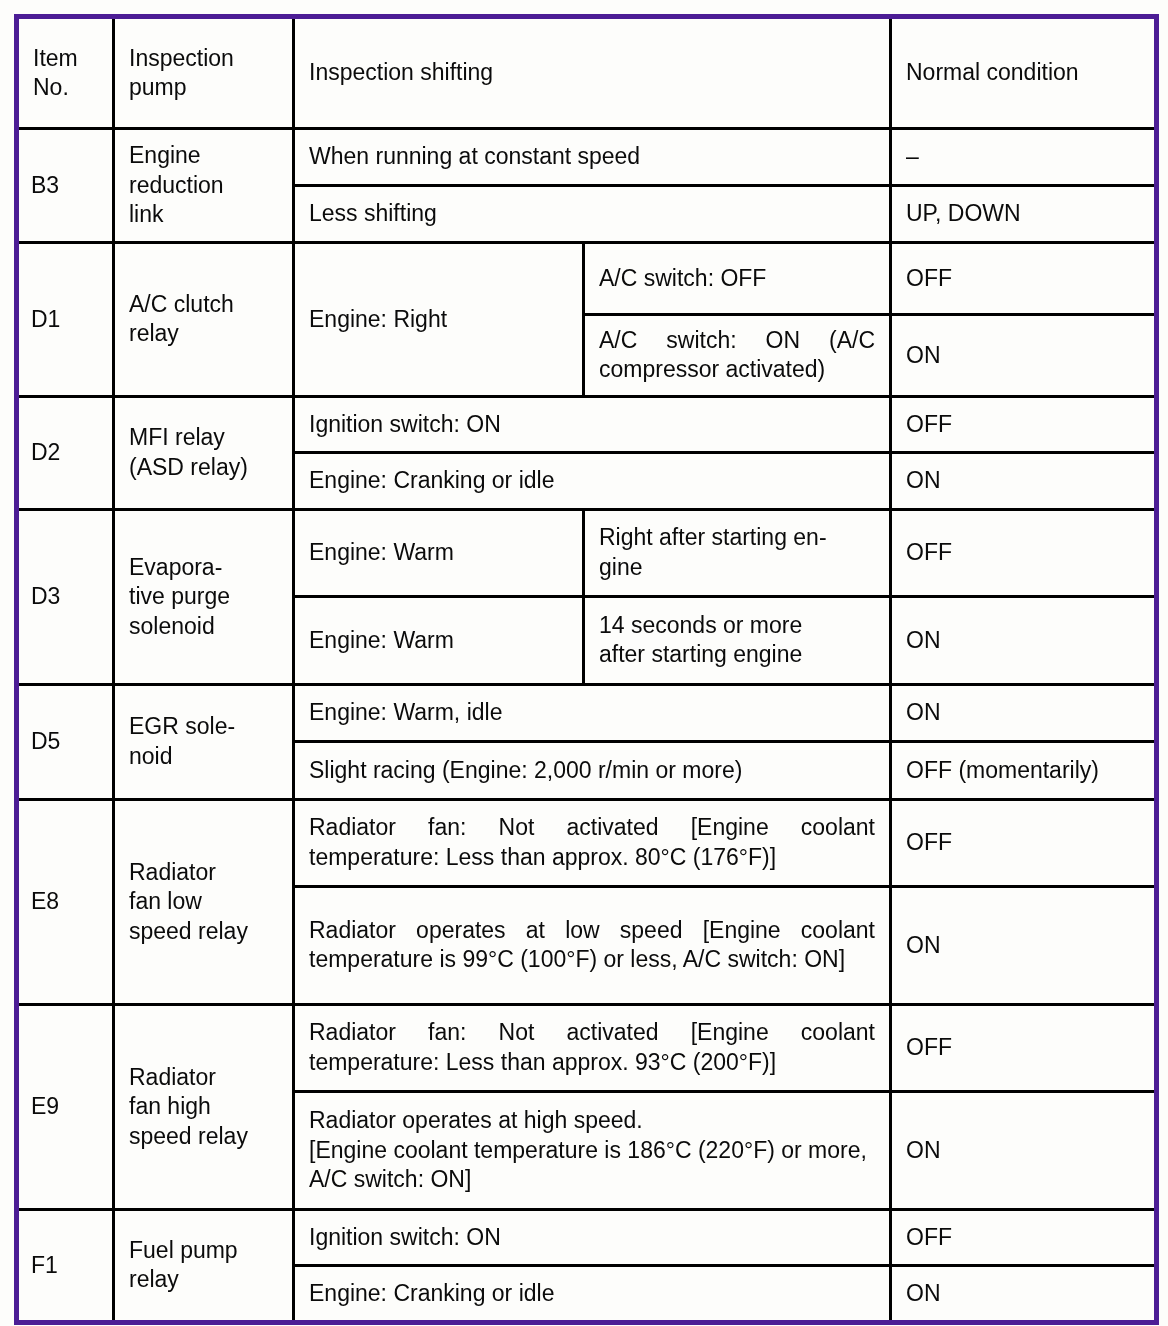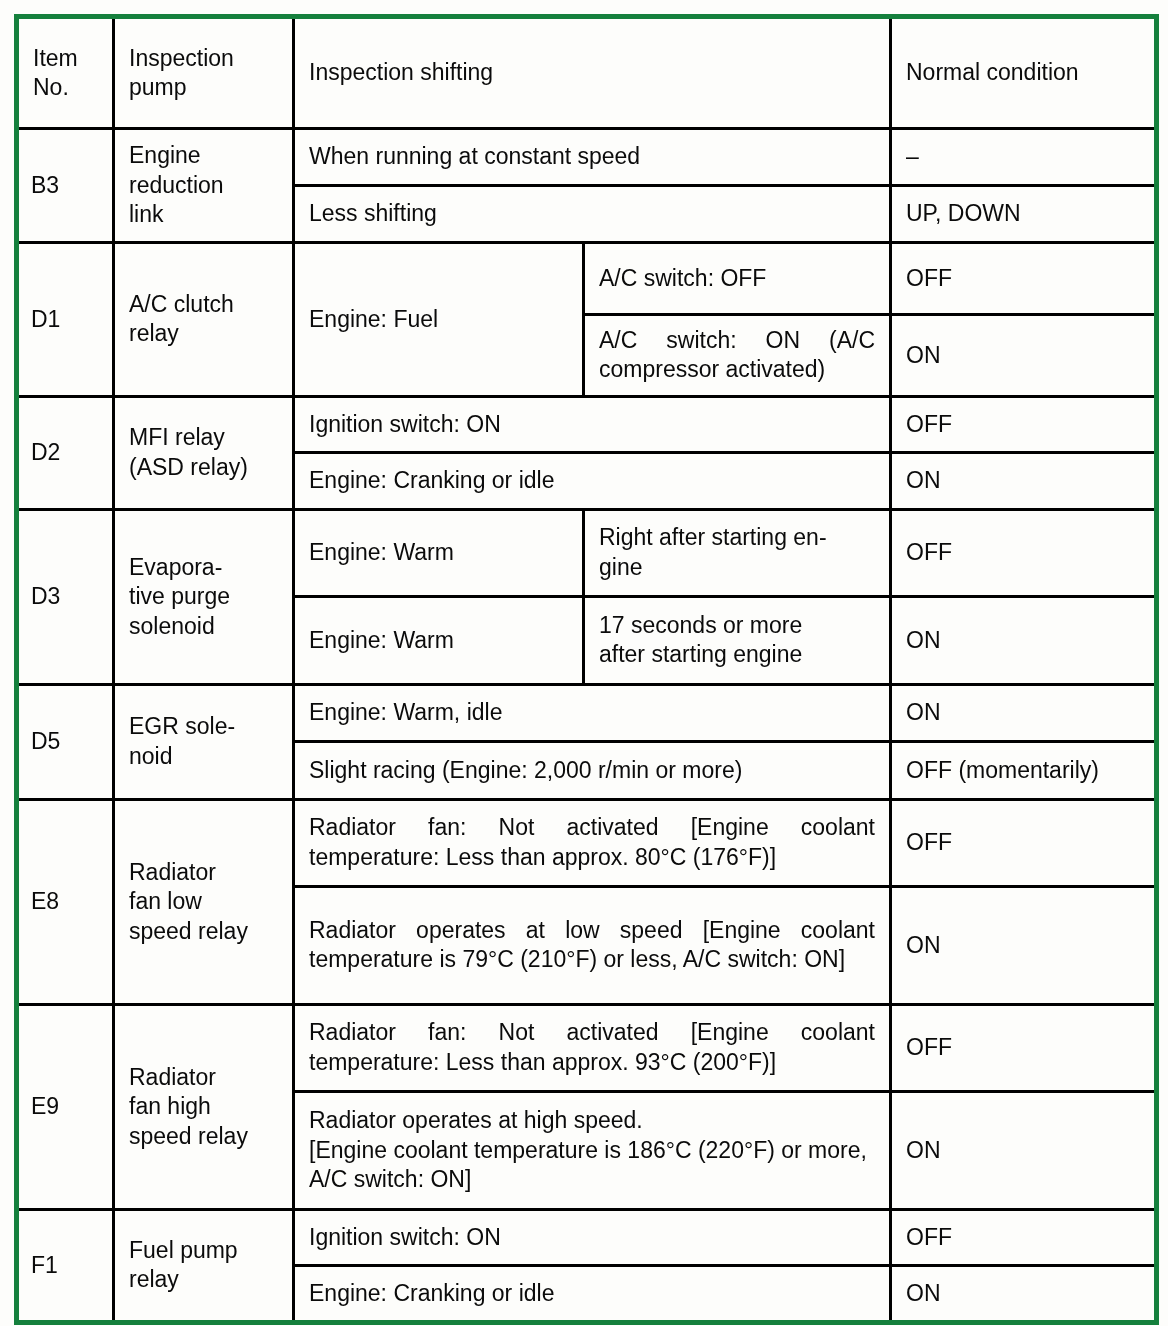--- a/index.html
+++ b/index.html
@@ -15,21 +15,21 @@
     width: 1168px;
     height: 1326px;
     background: #fdfdfb;
     padding: 14px 14px 8px 14px;
   }
   table.inspection-table {
     border-collapse: collapse;
     table-layout: fixed;
     width: 1140px;
     height: 1300px;
-    border: 5px solid #15803d;
+    border: 5px solid #4c1d95;
     background: #fdfdfb;
   }
   col.c1 { width: 97px; }
   col.c2 { width: 180px; }
   col.c3 { width: 290px; }
   col.c4 { width: 307px; }
   col.c5 { width: 266px; }
   th, td {
     border: 3px solid #000;
     padding: 10px 14px;
@@ -79,21 +79,21 @@
       </tr>
       <tr style="height:57px">
         <td colspan="2">Less shifting</td>
         <td class="c-cond">UP, DOWN</td>
       </tr>
 
       <tr style="height:72px">
         <td rowspan="2" class="c-itemno">D1</td>
         <td rowspan="2" class="c-item">A/C clutch
 relay</td>
-        <td rowspan="2">Engine: Fuel</td>
+        <td rowspan="2">Engine: Right</td>
         <td>A/C switch: OFF</td>
         <td class="c-cond">OFF</td>
       </tr>
       <tr style="height:80px">
         <td class="justify">A/C switch: ON (A/C compressor activated)</td>
         <td class="c-cond">ON</td>
       </tr>
 
       <tr style="height:56px">
         <td rowspan="2" class="c-itemno">D2</td>
@@ -112,21 +112,21 @@
         <td rowspan="2" class="c-item">Evapora-
 tive purge
 solenoid</td>
         <td>Engine: Warm</td>
         <td>Right after starting en-
 gine</td>
         <td class="c-cond">OFF</td>
       </tr>
       <tr style="height:88px">
         <td>Engine: Warm</td>
-        <td>17 seconds or more
+        <td>14 seconds or more
 after starting engine</td>
         <td class="c-cond">ON</td>
       </tr>
 
       <tr style="height:57px">
         <td rowspan="2" class="c-itemno">D5</td>
         <td rowspan="2" class="c-item">EGR sole-
 noid</td>
         <td colspan="2">Engine: Warm, idle</td>
         <td class="c-cond">ON</td>
@@ -138,21 +138,21 @@
 
       <tr style="height:87px">
         <td rowspan="2" class="c-itemno">E8</td>
         <td rowspan="2" class="c-item">Radiator
 fan low
 speed relay</td>
         <td colspan="2" class="justify">Radiator fan: Not activated [Engine coolant temperature: Less than approx. 80°C (176°F)]</td>
         <td class="c-cond">OFF</td>
       </tr>
       <tr style="height:118px">
-        <td colspan="2" class="justify">Radiator operates at low speed [Engine coolant temperature is 79°C (210°F) or less, A/C switch: ON]</td>
+        <td colspan="2" class="justify">Radiator operates at low speed [Engine coolant temperature is 99°C (100°F) or less, A/C switch: ON]</td>
         <td class="c-cond">ON</td>
       </tr>
 
       <tr style="height:87px">
         <td rowspan="2" class="c-itemno">E9</td>
         <td rowspan="2" class="c-item">Radiator
 fan high
 speed relay</td>
         <td colspan="2" class="justify">Radiator fan: Not activated [Engine coolant temperature: Less than approx. 93°C (200°F)]</td>
         <td class="c-cond">OFF</td>

